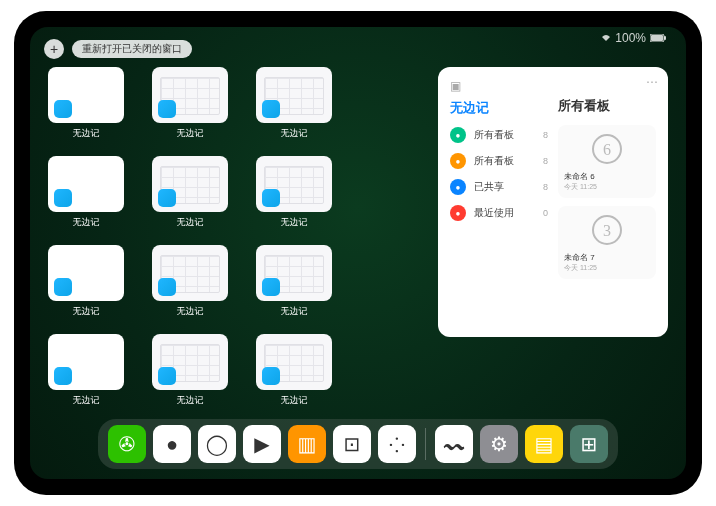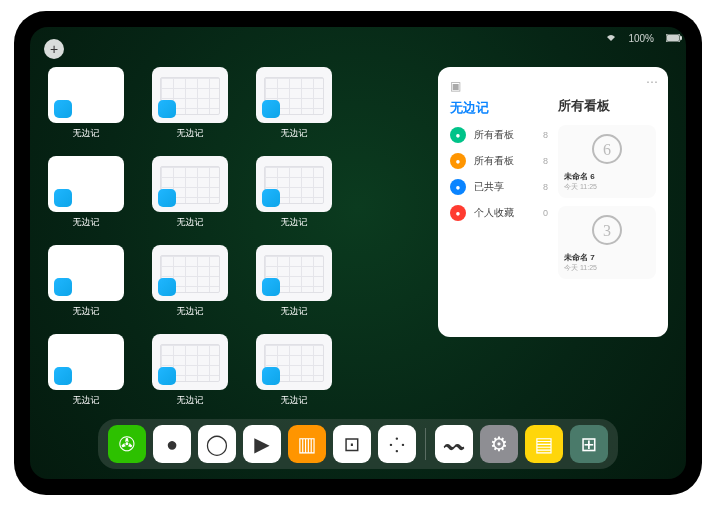--- a/index.html
+++ b/index.html
@@ -23,25 +23,25 @@
   .screen {
     width: 100%;
     height: 100%;
     background: radial-gradient(circle at 50% 40%, #0b3b1f 0%, #062515 60%, #041a0e 100%);
     border-radius: 18px;
     position: relative;
     overflow: hidden;
   }
   .statusbar {
     position: absolute;
-    top: 4px; right: 4px;
+    top: 4px; right: 20px;
     height: 14px;
-    display: flex; align-items: center; gap: 12px;
+    display: flex; align-items: center; gap: 4px;
     color: rgba(255,255,255,0.8);
-    font-size: 10px;
+    font-size: 12px;
   }
   .topbar {
     position: absolute;
     top: 12px; left: 14px;
     display: flex; align-items: center; gap: 8px;
   }
   .add-btn {
     width: 20px; height: 20px;
     background: rgba(255,255,255,0.85);
     border-radius: 10px;
@@ -161,21 +161,21 @@
     margin-bottom: 10px;
   }
   .board-card {
     background: #fafafa;
     border-radius: 8px;
     padding: 6px;
     margin-bottom: 8px;
     display: flex; flex-direction: column; align-items: flex-start;
   }
   .board-card svg { align-self: center; }
-  .board-name { font-size: 8px; color: #333; margin-top: 0; font-weight:700; }
+  .board-name { font-size: 8px; color: #333; margin-top: 0; font-weight:400; }
   .board-time { font-size: 7px; color: #aaa; }
   .lw-dots {
     position: absolute; top: 8px; right: 10px; font-size: 12px; color: #aaa;
   }
   .dock {
     position: absolute;
     bottom: 10px;
     left: 50%;
     transform: translateX(-50%);
     height: 50px;
@@ -213,20 +213,21 @@
         <svg width="16" height="8" viewBox="0 0 16 8">
             <rect x="0" y="0" width="14" height="8" rx="2" fill="none" stroke="rgba(255,255,255,0.8)"></rect>
             <rect x="1" y="1" width="12" height="6" rx="1" fill="rgba(255,255,255,0.8)"></rect>
             <rect x="14" y="2" width="2" height="4" rx="1" fill="rgba(255,255,255,0.8)"></rect>
           </svg>
       </span>
     </div>
 
     <div class="topbar">
       <div class="add-btn">+</div>
+      <div class="tab-pill">重新打开已关闭的窗口</div>
     </div>
 
     <div class="content">
       <div class="grid" id="grid">
           <div class="row">
             <div class="thumb">
               <div class="thumb-card plain"></div>
               <div class="thumb-label">无边记</div>
             </div>
             <div class="thumb">
@@ -298,21 +299,21 @@
     <span>所有看板</span>
     <span class="count">8</span>
               </div>
               <div class="lw-item">
                 <span class="dot" style="background:#0a84ff">●</span>
     <span>已共享</span>
     <span class="count">8</span>
               </div>
               <div class="lw-item">
                 <span class="dot" style="background:#ff3b30">●</span>
-    <span>个人收藏</span>
+    <span>最近使用</span>
     <span class="count">0</span>
               </div>
             </div>
         </div>
         <div class="lw-col">
           <div style="height:18px"></div>
           <div class="lw-right-title">所有看板</div>
           <div id="lw-boards">
               <div class="board-card">
                 <svg width="44" height="40" viewBox="0 0 44 40">

